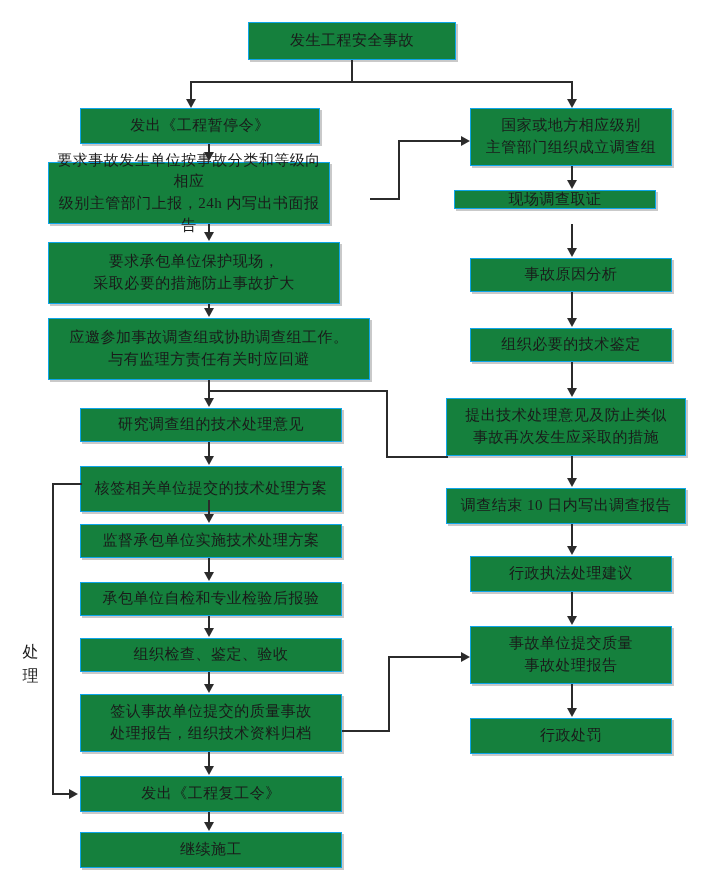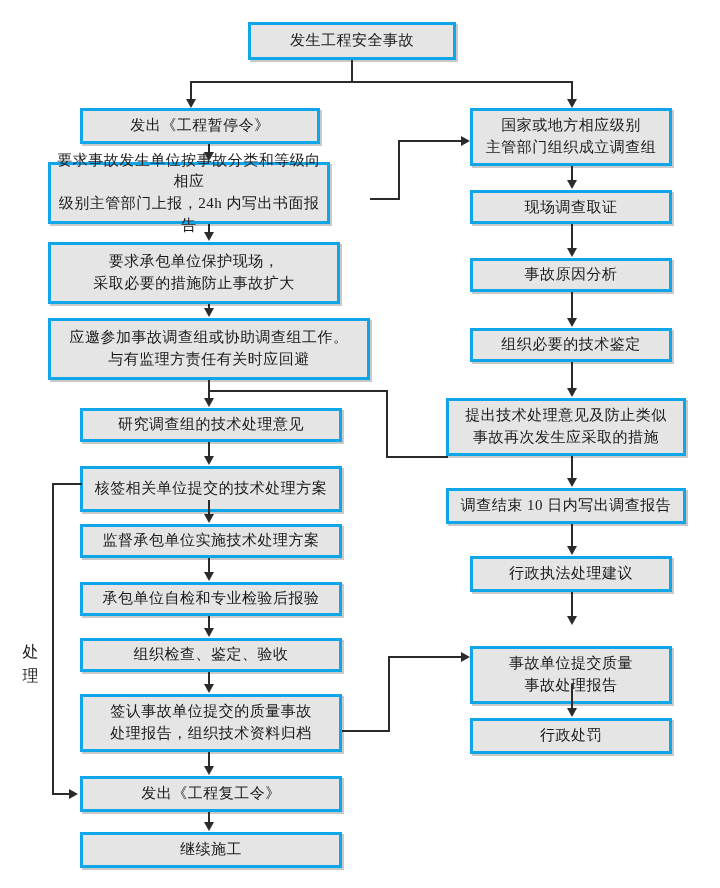--- a/index.html
+++ b/index.html
@@ -13,22 +13,22 @@
   #canvas {
     position: relative;
     width: 720px;
     height: 888px;
     background: #ffffff;
     overflow: hidden;
   }
   .node {
     position: absolute;
     box-sizing: border-box;
-    background: #e5e5e5;
-    border: 3px solid #0ea5e9;
+    background: #15803d;
+    border: 1px solid #0ea5e9;
     box-shadow: 2px 2px 0 0 #c9c9c9;
     display: flex;
     align-items: center;
     justify-content: center;
     text-align: center;
     color: #1a1a1a;
     font-size: 15px;
     line-height: 1.45;
     letter-spacing: 0.5px;
     padding: 2px 6px;
@@ -140,21 +140,21 @@
 
   <div class="node" style="left:470px; top:108px; width:202px; height:58px;">
     <span class="txt">国家或地方相应级别
 主管部门组织成立调查组</span>
   </div>
 
   <div class="node" style="left:80px; top:832px; width:262px; height:36px;">
     <span class="txt">继续施工</span>
   </div>
 
-  <div class="node" style="left:470px; top:190px; width:202px; height:34px;align-items:flex-end;">
+  <div class="node" style="left:454px; top:190px; width:202px; height:19px;">
     <span class="txt">现场调查取证</span>
   </div>
 
   <div class="node" style="left:470px; top:258px; width:202px; height:34px;">
     <span class="txt">事故原因分析</span>
   </div>
 
   <div class="node" style="left:470px; top:328px; width:202px; height:34px;">
     <span class="txt">组织必要的技术鉴定</span>
   </div>
@@ -165,21 +165,21 @@
   </div>
 
   <div class="node" style="left:446px; top:488px; width:240px; height:36px;">
     <span class="txt">调查结束 10 日内写出调查报告</span>
   </div>
 
   <div class="node" style="left:470px; top:556px; width:202px; height:36px;">
     <span class="txt">行政执法处理建议</span>
   </div>
 
-  <div class="node" style="left:470px; top:626px; width:202px; height:58px;margin-top:20px;">
+  <div class="node" style="left:470px; top:626px; width:202px; height:58px;">
     <span class="txt">事故单位提交质量
 事故处理报告</span>
   </div>
 
   <div class="node" style="left:470px; top:718px; width:202px; height:36px;">
     <span class="txt">行政处罚</span>
   </div>
 
   <div class="ln vline" style="left:208px; top:144px; height:9px;"></div>
   <div class="arrow-d" style="left:204px; top:152px;"></div>

